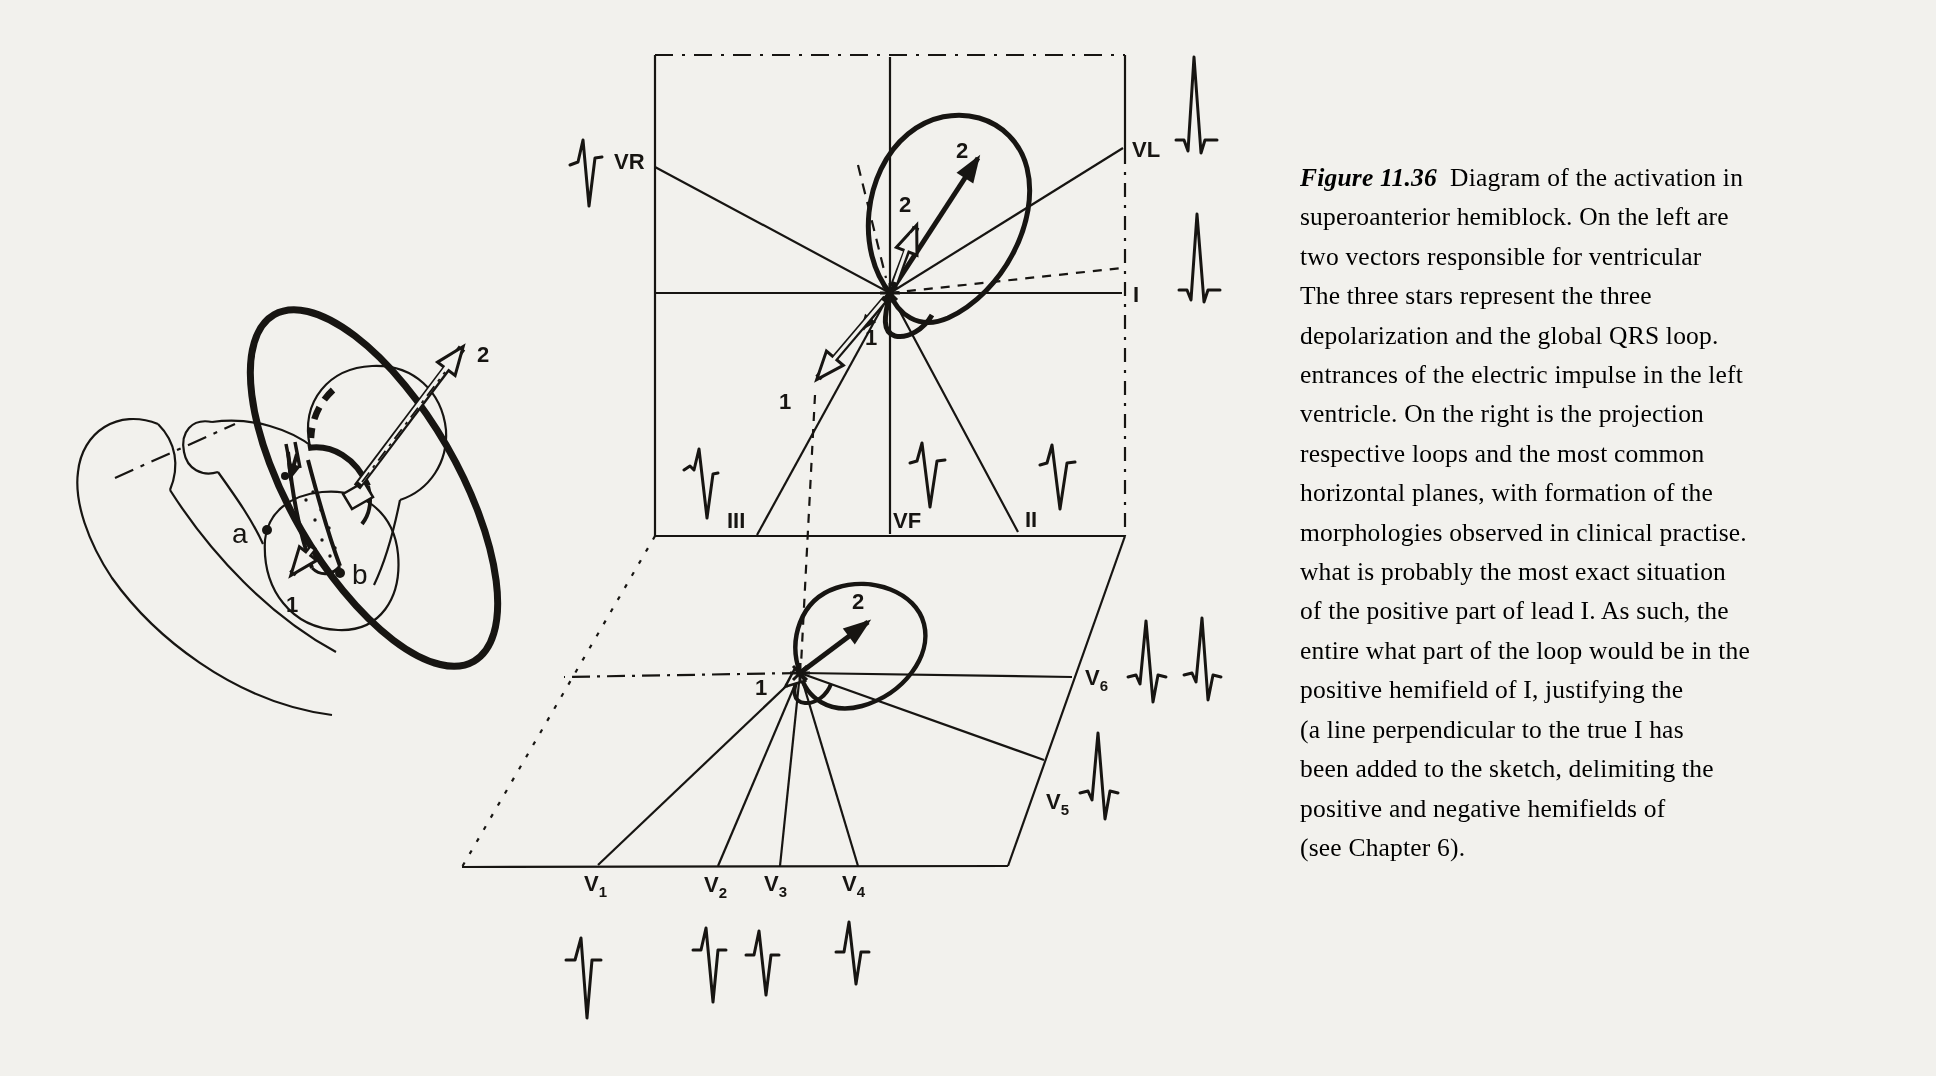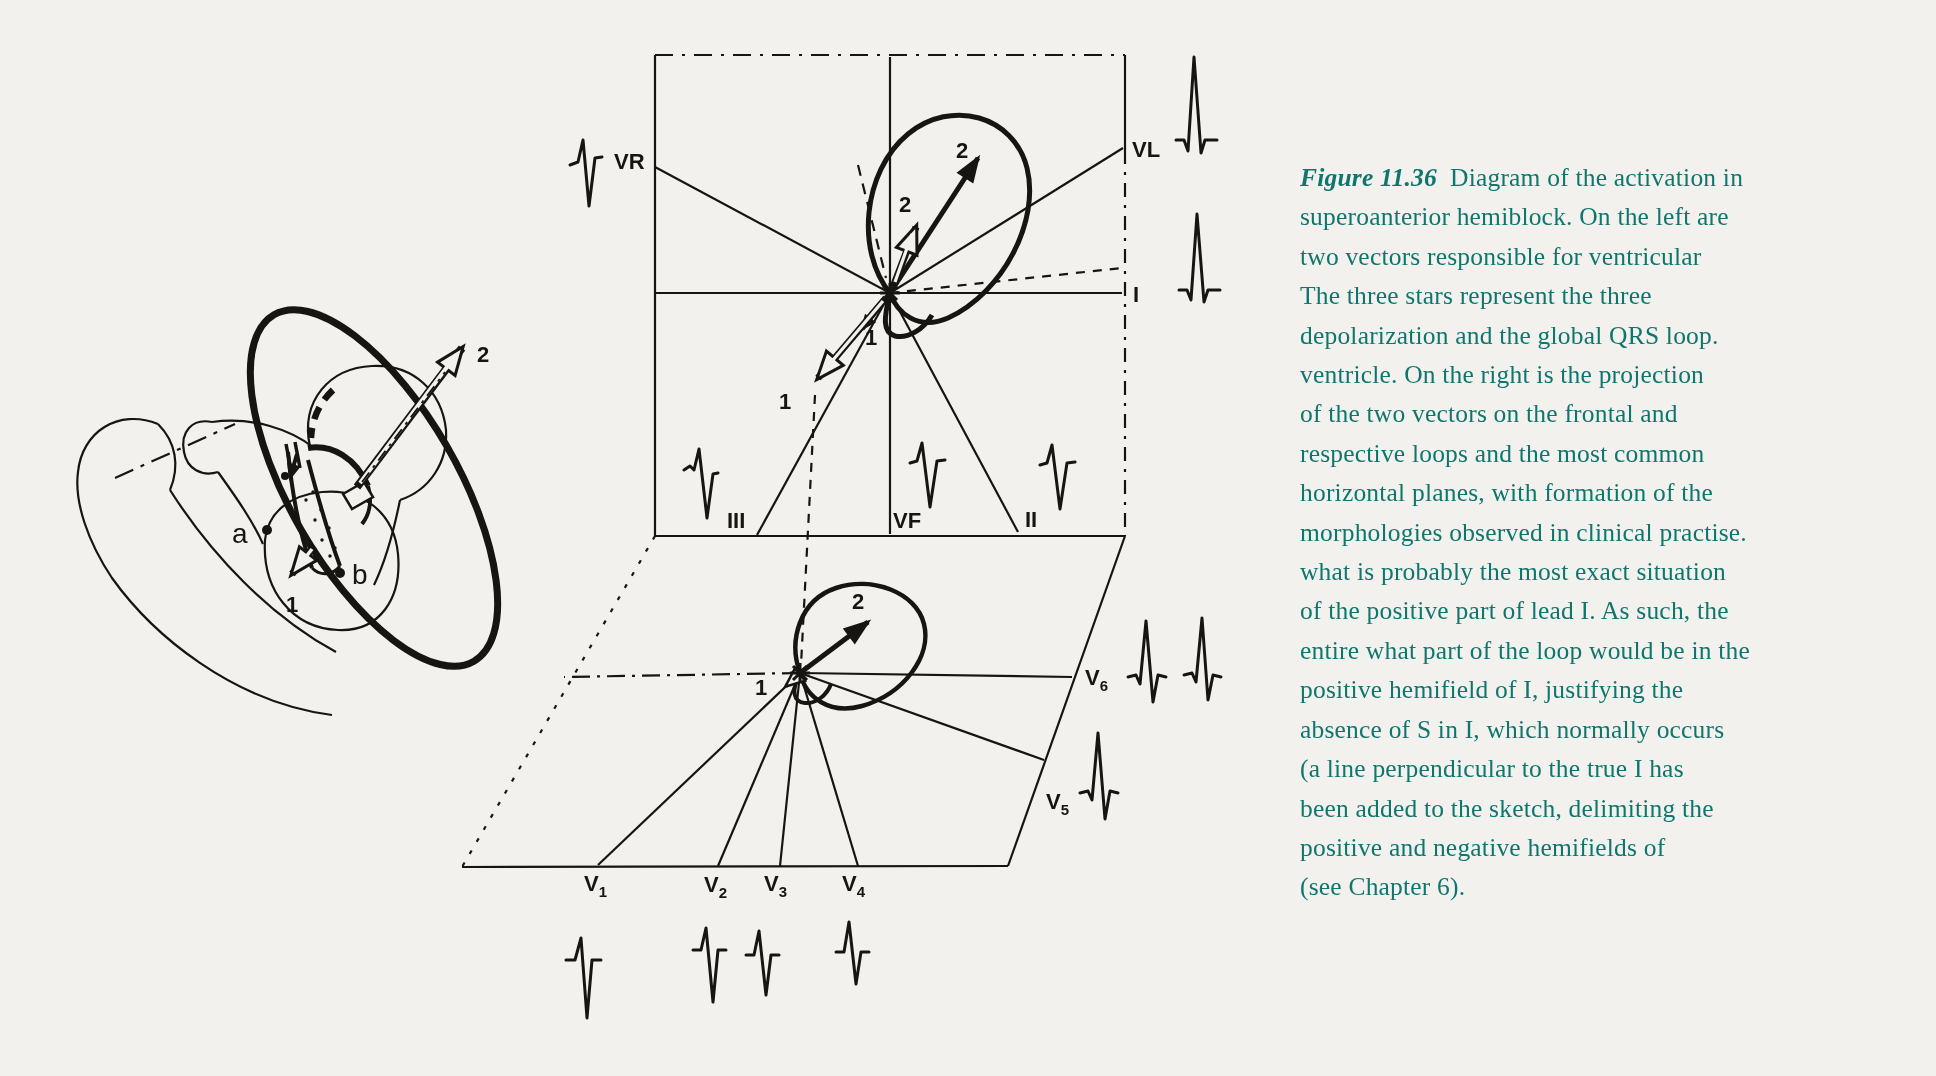--- a/index.html
+++ b/index.html
@@ -8,21 +8,21 @@
   svg{position:absolute;left:0;top:0;}
   .ln{stroke:#171512;fill:none;stroke-width:2.2;}
   .thick{stroke:#171512;fill:none;stroke-width:5;}
   .ecg{stroke:#171512;fill:none;stroke-width:3;stroke-linejoin:round;stroke-linecap:round;}
   .lbl{font-family:"Liberation Sans",sans-serif;font-weight:700;font-size:22px;fill:#171512;}
   .num{font-family:"Liberation Sans",sans-serif;font-weight:700;font-size:22px;fill:#171512;}
   .sub{font-size:15px;}
   .heartlbl{font-family:"Liberation Sans",sans-serif;font-size:28px;fill:#171512;}
   .caption{position:absolute;left:1300px;top:158px;width:580px;
            font-family:"Liberation Serif",serif;font-size:25.5px;line-height:39.4px;
-           color:#0f766e;letter-spacing:0.2px;}
+           color:#000000;letter-spacing:0.2px;}
   .figlabel{font-weight:700;font-style:italic;margin-right:13px;}
 </style>
 </head>
 <body>
 
 <div class="stage">
 
 <svg width="1936" height="1076" viewBox="0 0 1936 1076">
   <defs>
     <marker id="mSolid" markerUnits="userSpaceOnUse" markerWidth="34" markerHeight="26" refX="26" refY="13" orient="auto">
@@ -196,29 +196,28 @@
     <path class="ecg" d="M1184,675 l8,-2 l4,9 l6,-64 l6,82 l5,-25 l8,2"></path>
   </g>
 </svg>
 
 <div class="caption">
   <div><span class="figlabel">Figure 11.36</span><span>Diagram of the activation in</span></div>
   <div>superoanterior hemiblock. On the left are</div>
   <div>two vectors responsible for ventricular</div>
   <div>The three stars represent the three</div>
   <div>depolarization and the global QRS loop.</div>
+  <div>entrances of the electric impulse in the left</div>
   <div>ventricle. On the right is the projection</div>
-  <div>of the two vectors on the frontal and</div>
   <div>respective loops and the most common</div>
   <div>horizontal planes, with formation of the</div>
   <div>morphologies observed in clinical practise.</div>
   <div>what is probably the most exact situation</div>
   <div>of the positive part of lead I. As such, the</div>
   <div>entire what part of the loop would be in the</div>
   <div>positive hemifield of I, justifying the</div>
-  <div>absence of S in I, which normally occurs</div>
   <div>(a line perpendicular to the true I has</div>
   <div>been added to the sketch, delimiting the</div>
   <div>positive and negative hemifields of</div>
   <div>(see Chapter 6).</div>
 </div>
 
 </div>
 
 </body></html>

